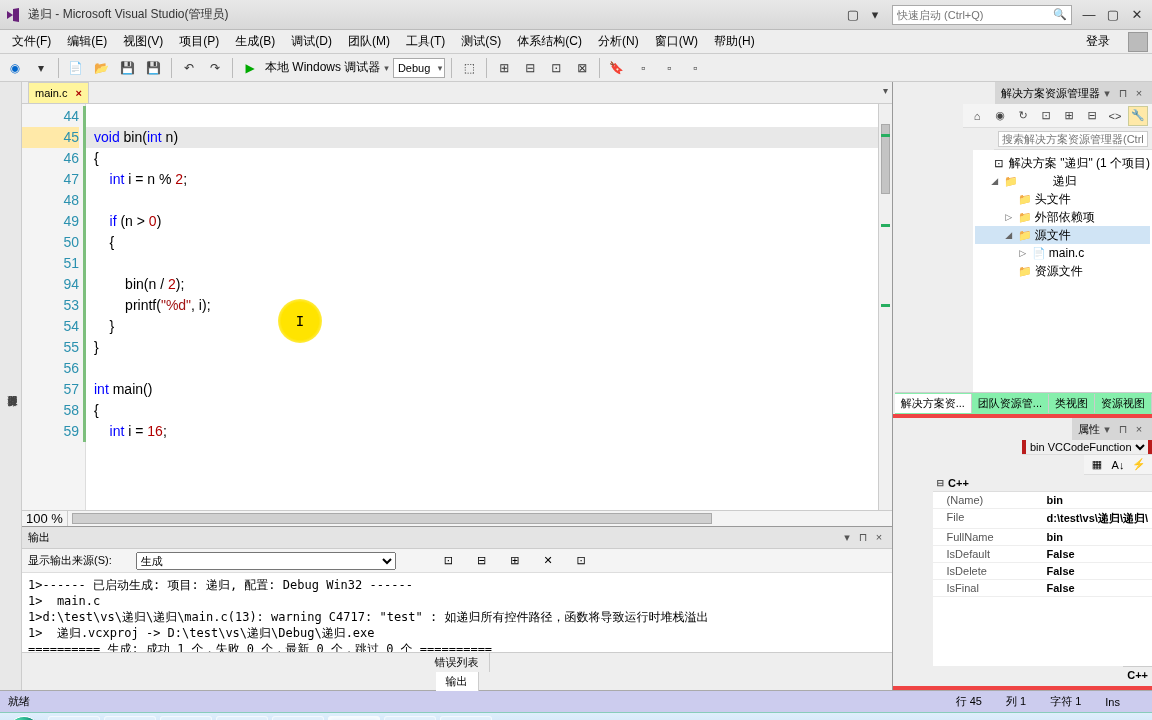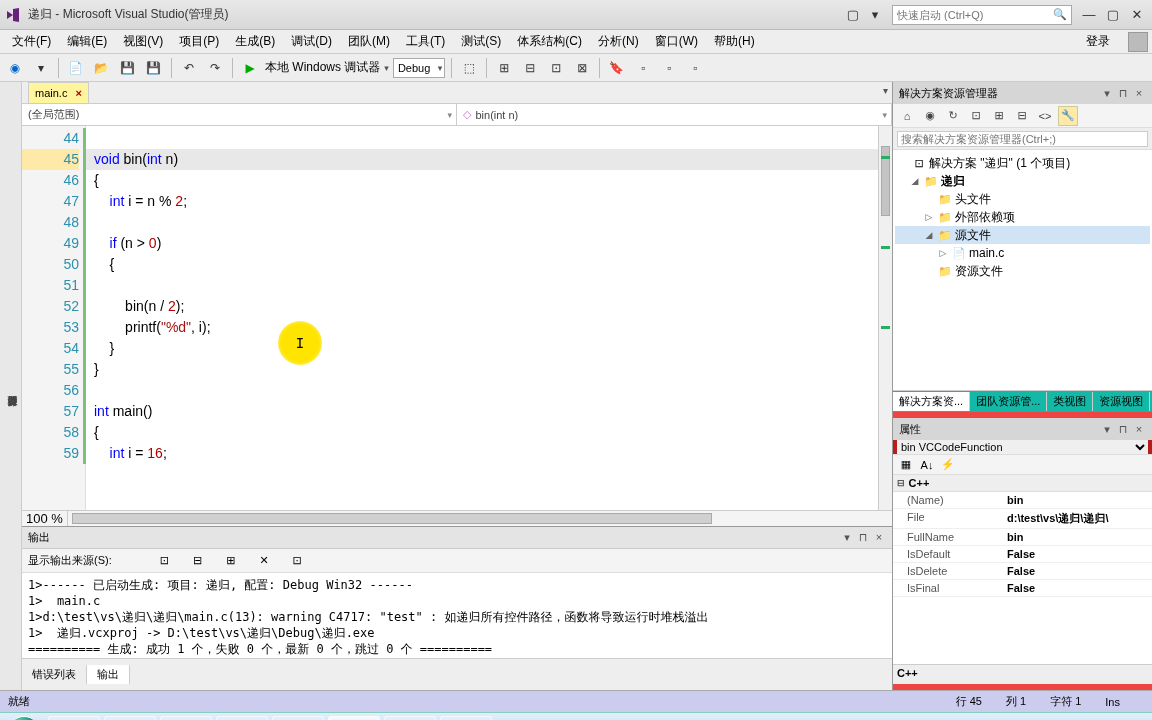--- a/index.html
+++ b/index.html
@@ -65,44 +65,44 @@
 .zoom .hscroll .thumb { position: absolute; left: 4px; top: 1px; width: 640px; height: 11px; background: #d0d0d0; border: 1px solid #aaa; }
 
 .output { border-top: 1px solid #999; background: #fff; display: flex; flex-direction: column; height: 164px; }
 .output .ohdr { height: 22px; background: #e4e4e4; display: flex; align-items: center; padding: 0 6px; font-size: 11px; border-bottom: 1px solid #ccc; }
 .output .ohdr .otitle { flex: 1; }
 .output .ohdr .oicons { display: flex; gap: 2px; }
 .output .ohdr .oicons span { width: 14px; text-align: center; color: #555; }
 .output .otools { height: 24px; display: flex; align-items: center; padding: 0 6px; gap: 24px; font-size: 11px; border-bottom: 1px solid #ddd; background: #f4f4f4; }
 .output .otools select { font-size: 11px; width: 260px; height: 18px; }
 .output .obody { flex: 1; font-family: "SimSun", Consolas, monospace; font-size: 12px; padding: 4px 6px; white-space: pre; overflow: auto; color: #000; line-height: 16px; }
-.output .otabs { height: 32px; background: #eee; border-top: 1px solid #ccc; display: flex; align-items: center; font-size: 11px; }
+.output .otabs { height: 38px; background: #eee; border-top: 1px solid #ccc; display: flex; align-items: center; font-size: 11px; flex-direction: column; }
 .output .otabs .otab { padding: 2px 10px; border-right: 1px solid #ccc; }
 .output .otabs .otab.active { background: #fff; }
 
 .rightpanels { width: 260px; display: flex; flex-direction: column; border-left: 1px solid #999; }
-.panel { display: flex; flex-direction: column; border-bottom: 6px solid #ef4444; }
+.panel { display: flex; flex-direction: column; border-bottom: 4px solid #ef4444; align-items: flex-end; }
 .panel .phdr { height: 22px; background: #d6d6d6; display: flex; align-items: center; padding: 0 6px; font-size: 11px; }
 .panel .phdr .ptitle { flex: 1; }
 .panel .phdr .picons { display: flex; gap: 2px; color: #555; }
 .panel .phdr .picons span { width: 14px; text-align: center; }
 
 .sln { height: 336px; }
 .sln .ptoolbar { height: 24px; display: flex; align-items: center; gap: 3px; padding: 0 4px; border-bottom: 1px solid #ddd; background: #f4f4f4; font-size: 11px; }
 .sln .ptoolbar .pbtn { width: 20px; height: 20px; display: flex; align-items: center; justify-content: center; color: #444; }
 .sln .ptoolbar .pbtn.active { background: #ffe9a8; border: 1px solid #cc9; }
 .sln .search { height: 22px; border-bottom: 1px solid #ddd; display: flex; align-items: center; padding: 0 4px; }
 .sln .search input { flex: 1; border: 1px solid #ccc; font-size: 11px; padding: 1px 3px; }
 .sln .tree { flex: 1; font-size: 12px; padding: 4px 2px; overflow: auto; background: #fff; }
 .sln .tree .tn { display: flex; align-items: center; height: 18px; gap: 3px; }
 .sln .tree .exp { width: 12px; text-align: center; color: #666; font-size: 9px; }
 .sln .tree .ticon { width: 14px; height: 14px; display: flex; align-items: center; justify-content: center; font-size: 11px; }
 .sln .tree .sel { background: #d0e4f5; }
-.sln .tree .bold { font-weight: bold; }
-.sln .ptabs { height: 22px; background: #14b8a6; display: flex; align-items: center; font-size: 11px; border-top: 1px solid #ccc; }
+.sln .tree .bold { font-weight: normal; margin-left: 32px; }
+.sln .ptabs { height: 22px; background: #86efac; display: flex; align-items: center; font-size: 11px; border-top: 1px solid #ccc; }
 .sln .ptabs .ptab { padding: 2px 6px; border-right: 1px solid #ccc; white-space: nowrap; overflow: hidden; }
 .sln .ptabs .ptab.active { background: #fff; }
 
 .props { flex: 1; display: flex; flex-direction: column; }
 .props .pobj { height: 15px; background: #b91c1c; border-bottom: 1px solid #ddd; font-size: 11px; padding: 0 4px; display: flex; align-items: center; }
 .props .pobj select { flex: 1; border: none; font-size: 11px; }
 .props .ptool2 { height: 20px; background: #f4f4f4; border-bottom: 1px solid #ddd; display: flex; gap: 3px; padding: 0 4px; align-items: center; }
 .props .ptool2 .pb { width: 18px; height: 16px; display: flex; align-items: center; justify-content: center; font-size: 11px; }
 .props .grid { flex: 1; overflow: auto; font-size: 11px; background: #fff; }
 .props .grid .gsec { background: #eee; padding: 2px 4px; font-weight: bold; border-bottom: 1px solid #ddd; display: flex; align-items: center; gap: 4px; }
@@ -206,41 +206,32 @@
   </div>
 
   <div class="center">
     <div class="tabstrip">
       <div class="tab">
         <span>main.c</span>
         <span class="x">×</span>
       </div>
       <span class="dropdown-arrow">▾</span>
     </div>
-    <div class="navbar">
-      <div class="navcell">
-          <span>(全局范围)</span>
-        </div>
-      <div class="navcell">
-          <span class="navicon">◇</span>
-          <span>bin(int n)</span>
-        </div>
-    </div>
 
     <div class="editor-wrap">
       <div class="editor-gutter">
         <div class="ln">44</div>
         <div class="ln sel">45</div>
         <div class="ln">46</div>
         <div class="ln">47</div>
         <div class="ln">48</div>
         <div class="ln">49</div>
         <div class="ln">50</div>
         <div class="ln">51</div>
-        <div class="ln">52</div>
+        <div class="ln">94</div>
         <div class="ln">53</div>
         <div class="ln">54</div>
         <div class="ln">55</div>
         <div class="ln">56</div>
         <div class="ln">57</div>
         <div class="ln">58</div>
         <div class="ln">59</div>
       </div>
       <div class="code">
         <div class="line changed"></div>
@@ -279,20 +270,21 @@
       <div class="ohdr">
         <span class="otitle">输出</span>
         <div class="oicons">
           <span>▾</span>
           <span>⊓</span>
           <span>×</span>
         </div>
       </div>
       <div class="otools">
         <span>显示输出来源(S):</span>
+        <select><option>生成</option></select>
         <span class="sep"></span>
         <span>⊡</span>
         <span>⊟</span>
         <span>⊞</span>
         <span>✕</span>
         <span>⊡</span>
       </div>
       <div class="obody">1&gt;------ 已启动生成: 项目: 递归, 配置: Debug Win32 ------
 1&gt;  main.c
 1&gt;d:\test\vs\递归\递归\main.c(13): warning C4717: "test" : 如递归所有控件路径，函数将导致运行时堆栈溢出

